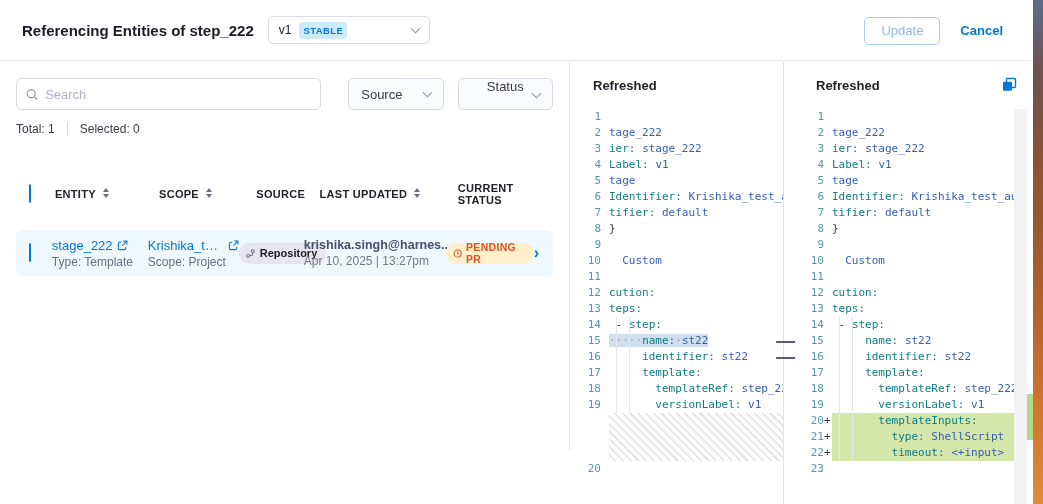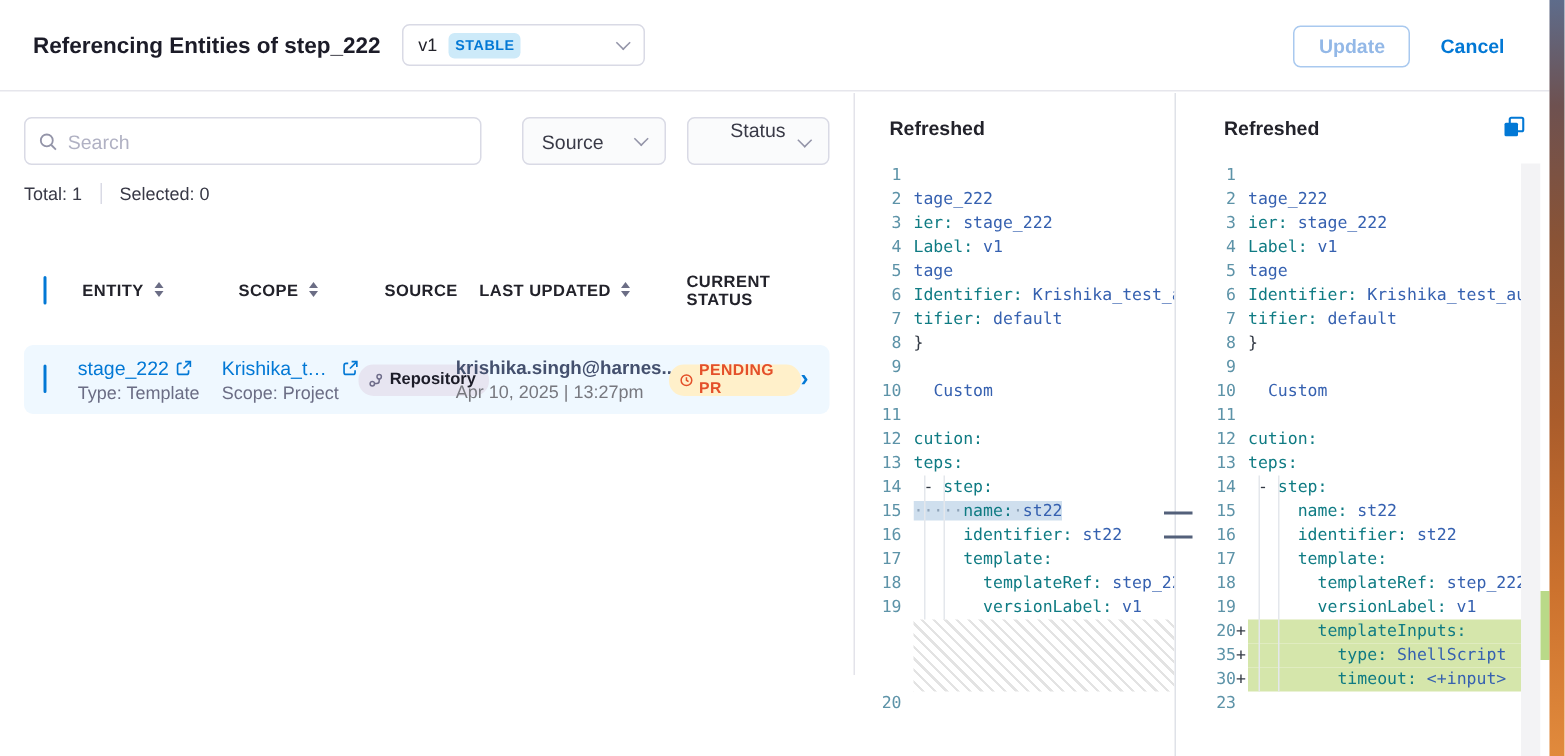--- a/index.html
+++ b/index.html
@@ -13,21 +13,21 @@
   .verbox { margin-left:14px; width:162px; height:28px; border:1px solid #d9dae5; border-radius:5px;
     display:flex; align-items:center; padding:0 10px; cursor:pointer; background:#fff; }
   .verbox .vlabel { font-size:12px; color:#22222a; margin-right:8px; }
   .badge-stable { background:#cdeaf9; color:#0278d5; font-size:9.5px; font-weight:bold;
     letter-spacing:.4px; border-radius:4px; padding:3px 4px; }
   .chev { width:7px; height:7px; border-right:1.5px solid #9394a8; border-bottom:1.5px solid #9394a8;
     transform:rotate(45deg); margin-top:-4px; }
   .verbox .chev { margin-left:auto; }
   .hdr-actions { position:absolute; right:30px; top:0; height:61px; display:flex; align-items:center; gap:20px; }
   .btn-update { height:28px; padding:0 16px; border:1px solid #a9c9ef; border-radius:5px; background:#fff;
-    color:#93b8e7; font-size:13px; font-weight:bold; cursor:default; }
+    color:#93b8e7; font-size:13px; font-weight:normal; cursor:default; }
   .btn-cancel { background:none; border:none; color:#0278d5; font-size:13px; font-weight:bold; cursor:pointer; }
 
   
   .leftpanel { position:absolute; left:0; top:62px; width:570px; height:388px; border-right:1px solid #e3e3ea; }
   .filters { display:flex; align-items:center; margin:16px 16px 0 16px; }
   .searchbox { width:316px; height:32px; border:1px solid #d9dae5; border-radius:5px;
     display:flex; align-items:center; padding:0 9px; background:#fff; }
   .searchbox input { border:none; outline:none; font-size:13px; color:#383946; width:100%;
     margin-left:7px; font-family:"Liberation Sans", sans-serif; background:transparent; }
   .searchbox input::placeholder { color:#b0b1c3; }
@@ -424,26 +424,26 @@
           <span class="gut">19</span>
           <span class="mk"></span>
           <span class="lc"><span class="tk-p">       </span><span class="tk-k">versionLabel:</span><span class="tk-p"> </span><span class="tk-v">v1</span></span>
         </div>
         <div class="line add">
           <span class="gut">20</span>
           <span class="mk">+</span>
           <span class="lc"><span class="tk-p">       </span><span class="tk-k">templateInputs:</span></span>
         </div>
         <div class="line add">
-          <span class="gut">35</span>
+          <span class="gut">21</span>
           <span class="mk">+</span>
           <span class="lc"><span class="tk-p">         </span><span class="tk-k">type:</span><span class="tk-p"> </span><span class="tk-v">ShellScript</span></span>
         </div>
         <div class="line add">
-          <span class="gut">30</span>
+          <span class="gut">22</span>
           <span class="mk">+</span>
           <span class="lc"><span class="tk-p">         </span><span class="tk-k">timeout:</span><span class="tk-p"> </span><span class="tk-v">&lt;+input&gt;</span></span>
         </div>
         <div class="line">
           <span class="gut">23</span>
           <span class="mk"></span>
           <span class="lc"></span>
         </div>
       </div>
     <div class="guide" style="left:45px; top:255px; height:144px"></div>

